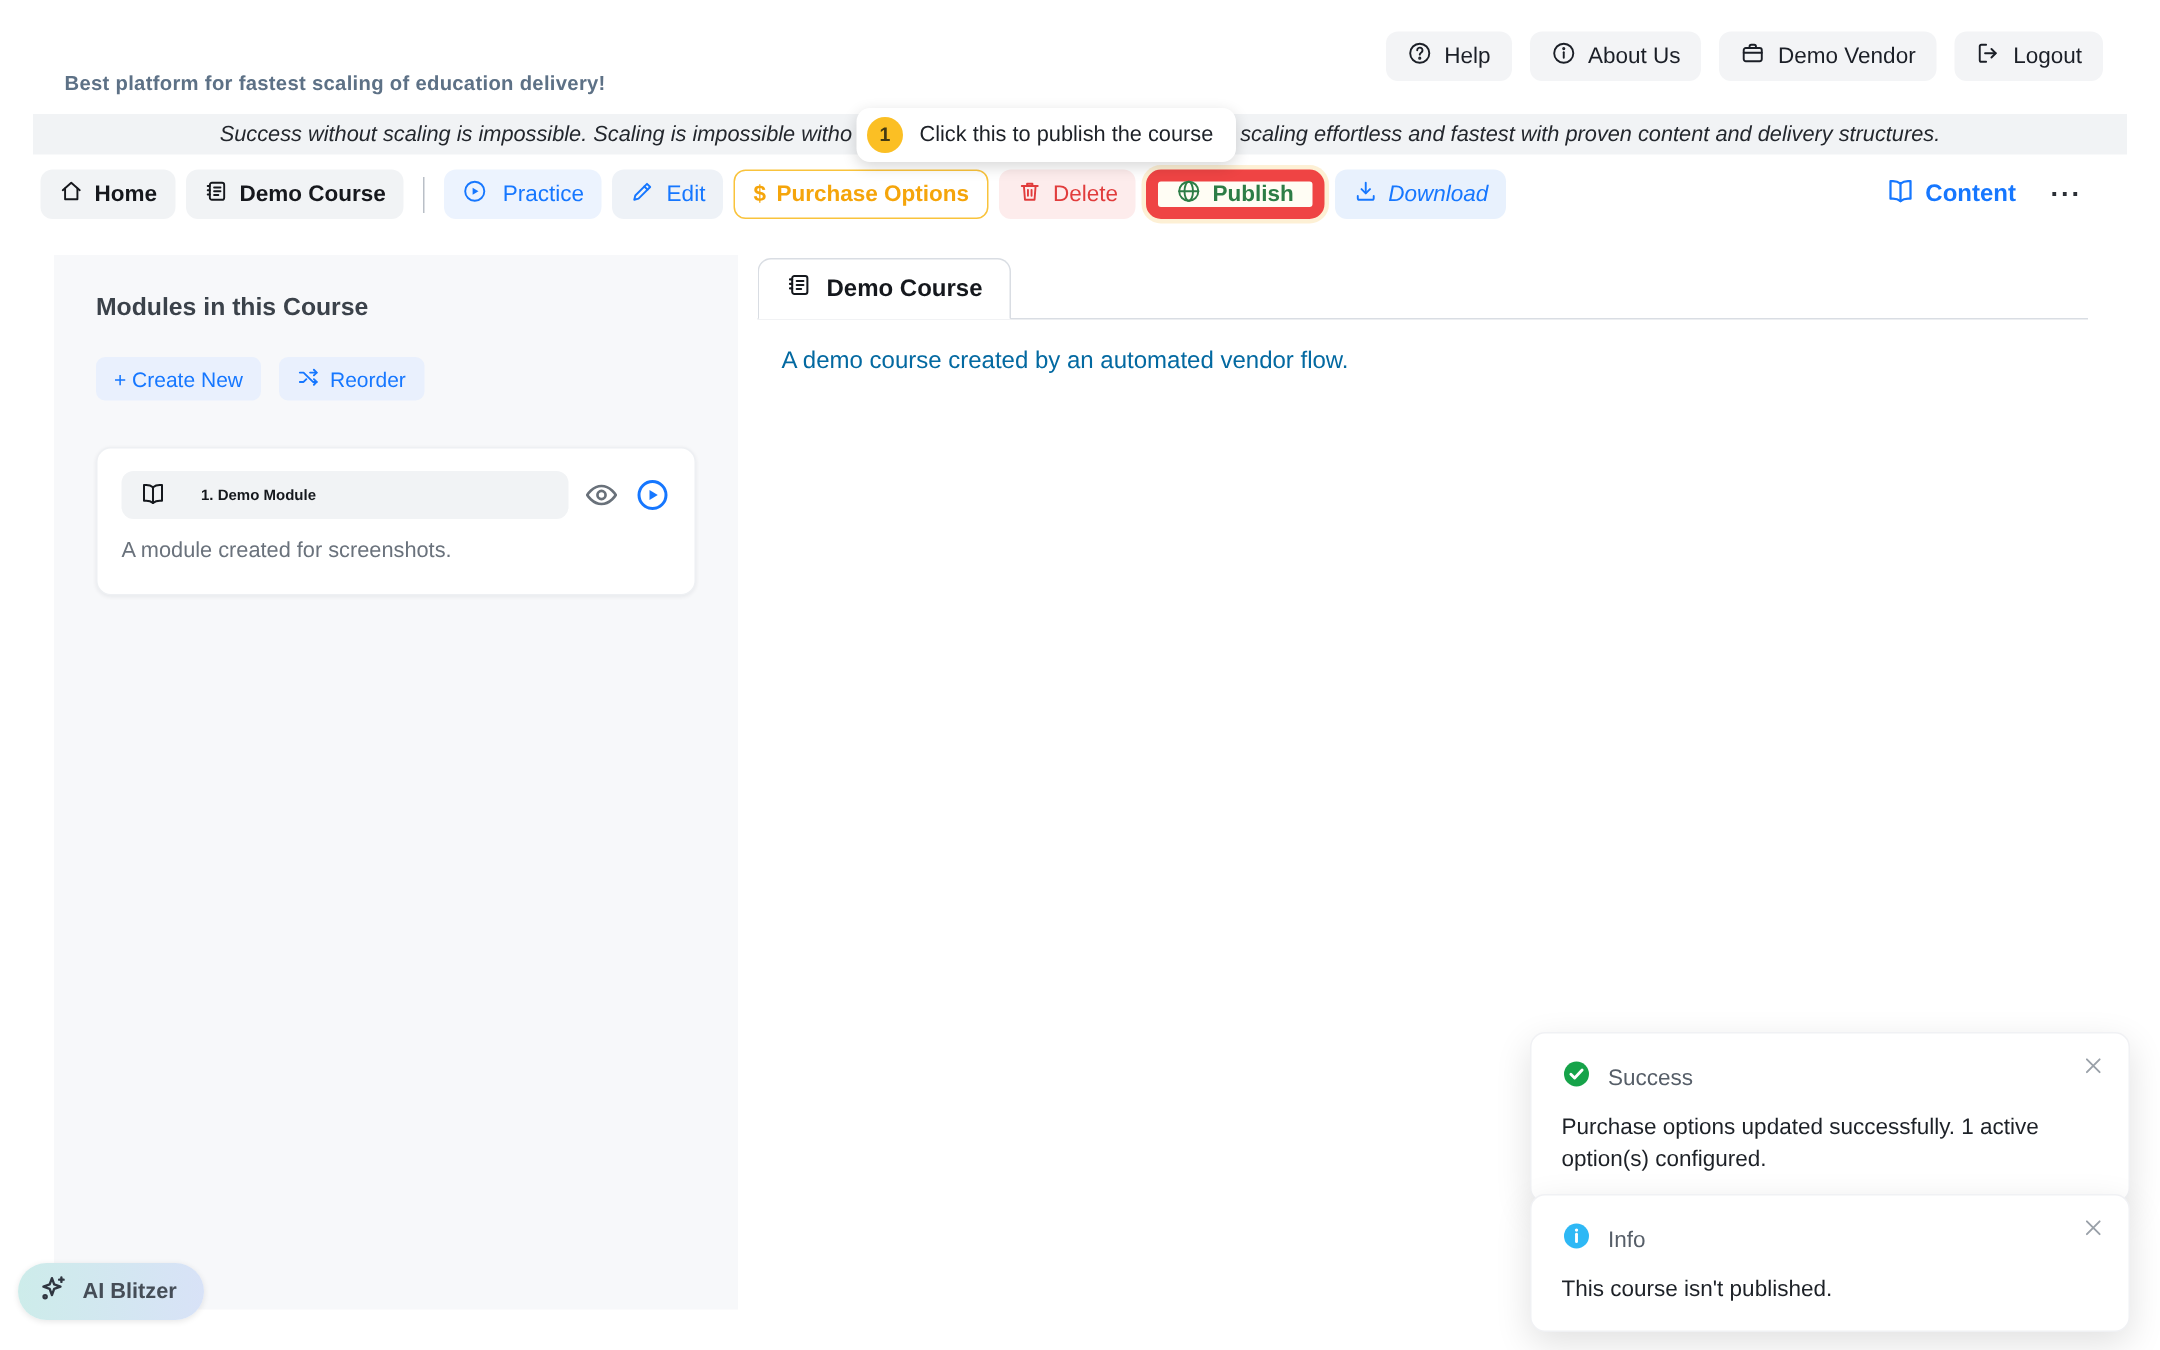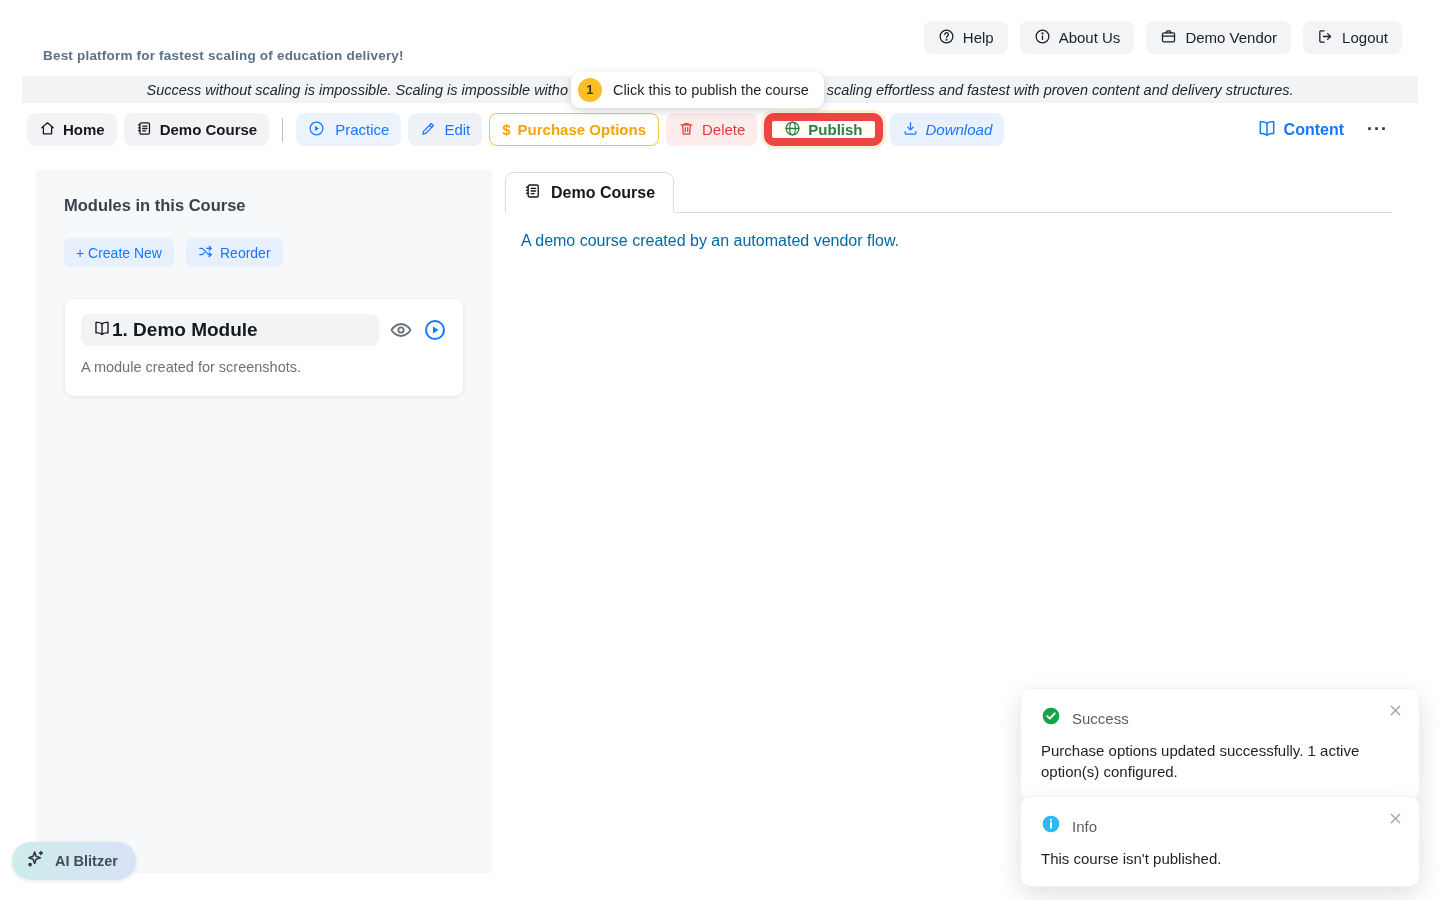--- a/index.html
+++ b/index.html
@@ -60,22 +60,22 @@
              background:#f7f8fa; padding:26px 28px; }
   .sidebar h2 { font-size:16.5px; font-weight:600; color:#3b424a; }
   .side-actions { display:flex; gap:12px; margin-top:23px; }
   .sbtn { display:inline-flex; align-items:center; gap:7px; height:29px; padding:0 12px;
           background:#e9f0fd; color:#1677ff; border:none; border-radius:6px; font-size:14px;
           font-family:inherit; font-weight:500; cursor:pointer;justify-content:flex-end; }
   .sbtn svg { width:15px; height:15px; }
   .module-card { margin-top:31px; background:#fff; border:1px solid #eef0f3; border-radius:10px;
                  box-shadow:0 1px 3px rgba(16,24,40,.07); padding:15px 16px 21px; }
   .module-head { display:flex; align-items:center; gap:10px; }
-  .module-pill { flex:1; display:flex; align-items:center; gap:1px; height:32px; padding:0 12px;
-                 background:#f1f3f5; border-radius:8px; font-size:19px; font-weight:700; color:#15181d; }
+  .module-pill { flex:1; display:flex; align-items:center; gap:23px; height:32px; padding:0 12px;
+                 background:#f1f3f5; border-radius:8px; font-size:10px; font-weight:700; color:#15181d; }
   .module-pill svg { width:18px; height:18px; }
   .icon-eye  { color:#69717a; display:inline-flex; cursor:pointer; }
   .icon-eye svg { width:24px; height:24px; }
   .icon-play { color:#1677ff; display:inline-flex; cursor:pointer; }
   .icon-play svg { width:24px; height:24px; }
   .module-desc { margin-top:13px; font-size:14.5px; color:#6a727c; }
 
   
   .main { position:absolute; left:505px; top:172px; width:887px; }
   .tabstrip { border-bottom:1px solid #d9dde3; display:flex; }

